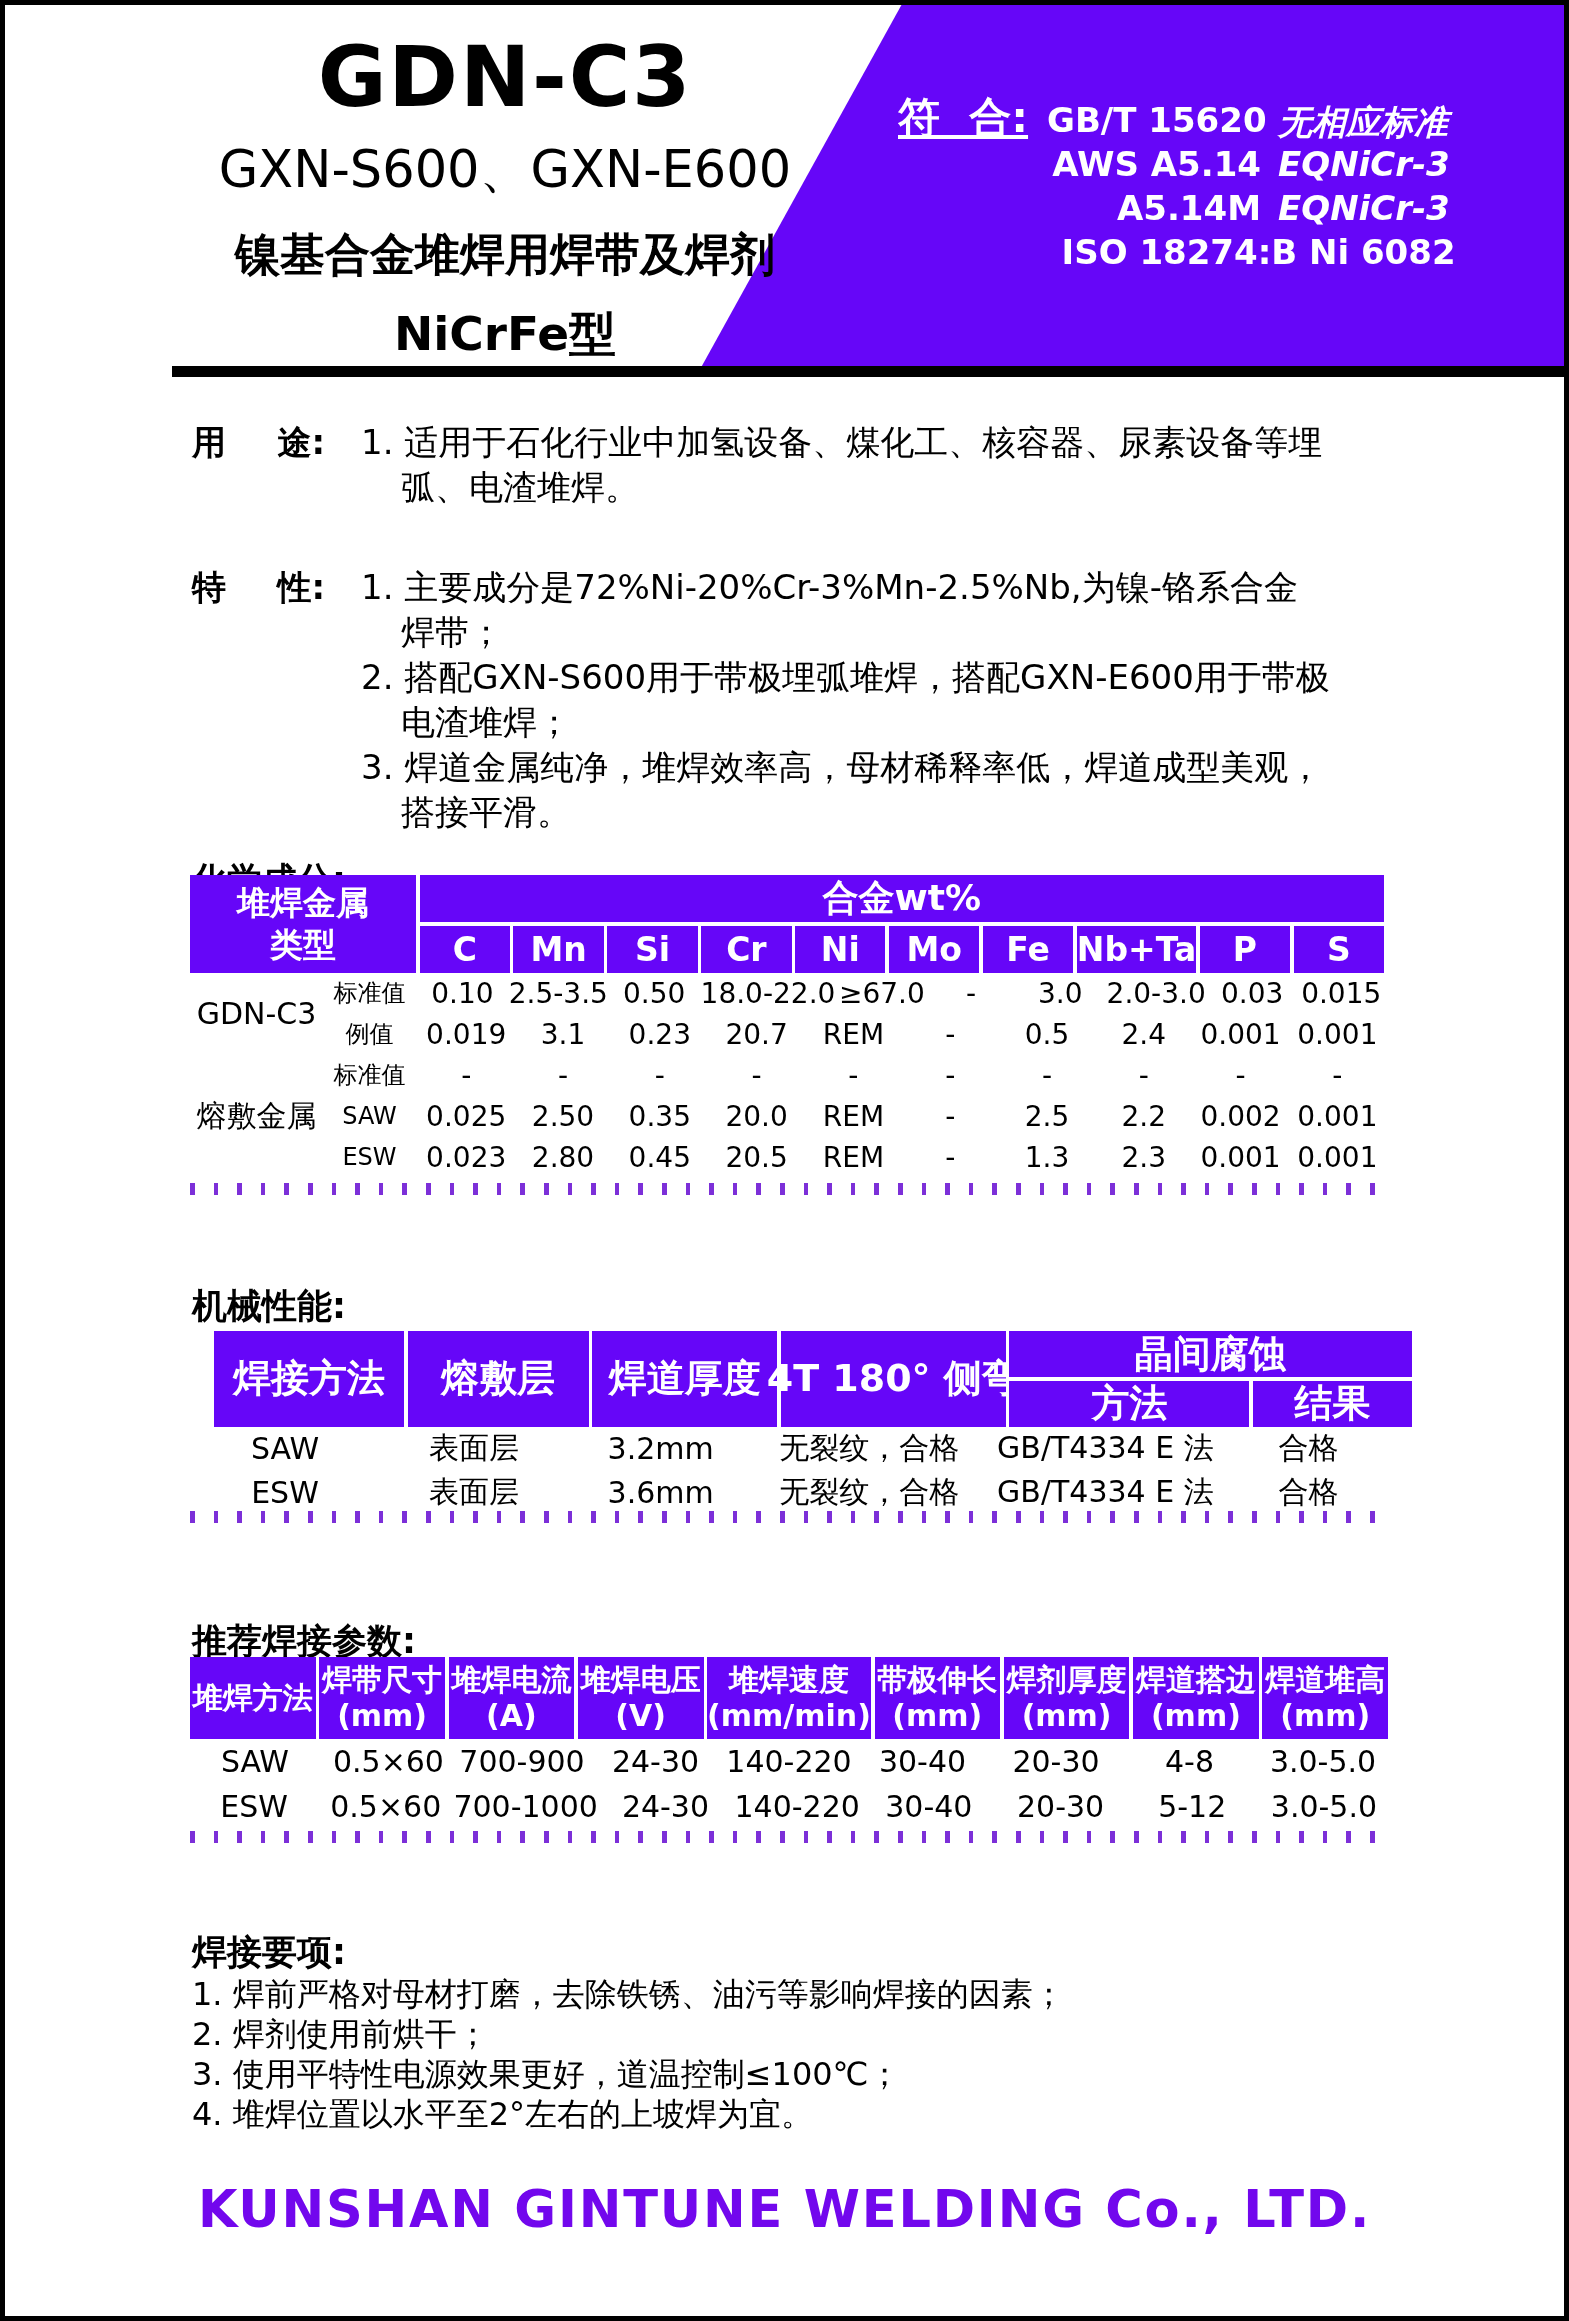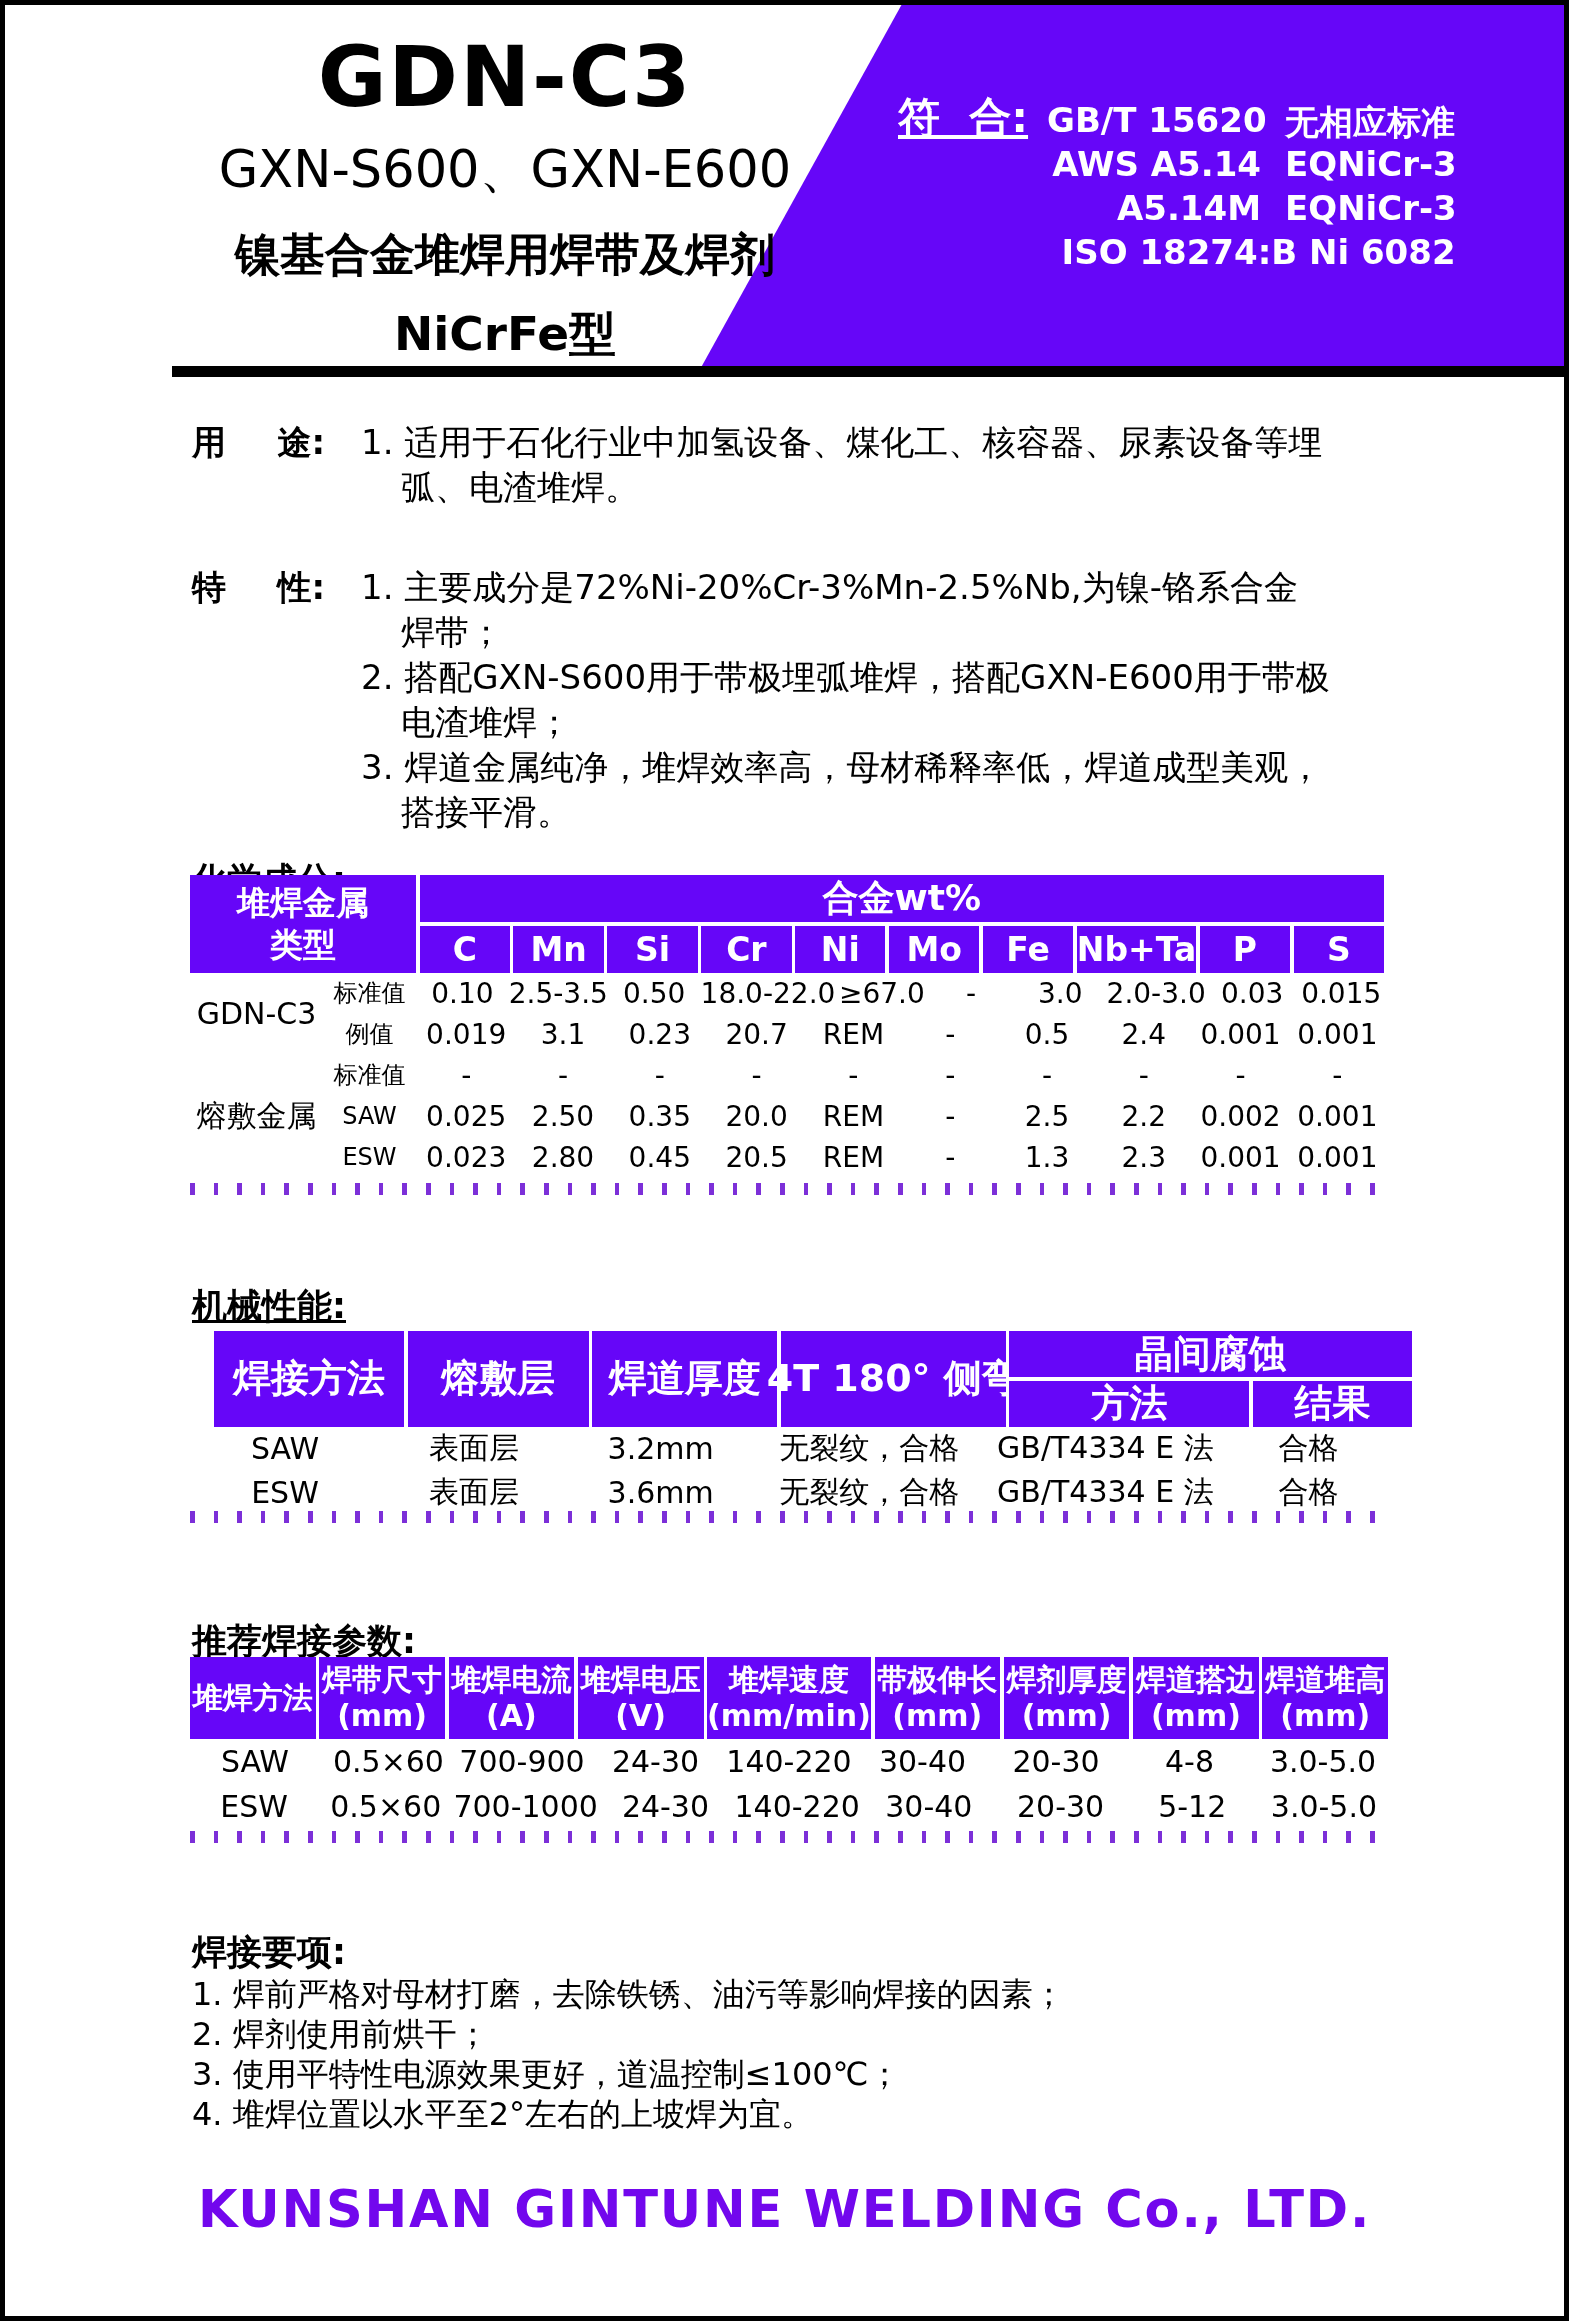--- a/index.html
+++ b/index.html
@@ -27,21 +27,21 @@
   .banner-label{
     position:absolute;top:85px;left:893px;
     color:#fff;font-size:42px;font-weight:bold;white-space:pre;text-decoration:underline;
   }
   .standards{
     position:absolute;top:95px;left:1042px;color:#fff;
     font-size:34px;font-weight:bold;
   }
   .std-row{display:flex;height:44px;white-space:nowrap;}
   .std-code{width:214px;text-align:right;}
-  .std-grade{margin-left:24px;}
+  .std-grade{margin-left:17px;font-style:italic;}
   .iso-row{padding-left:14.5px;}
   .title-block{
     position:absolute;top:25.5px;left:82px;width:836px;text-align:center;
   }
   .title{font-size:84px;font-weight:bold;line-height:1.1;letter-spacing:1.8px;}
   .models{font-size:51px;margin-top:12.7px;}
   .descr{font-size:45px;font-weight:bold;margin-top:20px;}
   .typelab{font-size:47px;font-weight:bold;margin-top:18px;}
   .black-bar{position:absolute;top:361px;left:167px;right:0;height:11px;background:#000;}
 
@@ -257,21 +257,21 @@
         <div class="dcell">-</div>
         <div class="dcell">1.3</div>
         <div class="dcell">2.3</div>
         <div class="dcell">0.001</div>
         <div class="dcell">0.001</div>
       </div>
     </div>
   </div>
   <div class="dotline" style="top:1178px;"></div>
 
-  <div class="heading" style="top:1280px;text-decoration:underline;">机械性能:</div>
+  <div class="heading" style="top:1280px;">机械性能:</div>
   <div class="mech-table">
     <div class="grid mech-head">
       <div class="hcell mech-span2">焊接方法</div>
       <div class="hcell mech-span2">熔敷层</div>
       <div class="hcell mech-span2">焊道厚度</div>
       <div class="hcell mech-span2">4T 180° 侧弯</div>
       <div class="hcell mech-corr">晶间腐蚀</div>
       <div class="hcell">方法</div>
       <div class="hcell">结果</div>
     </div>

